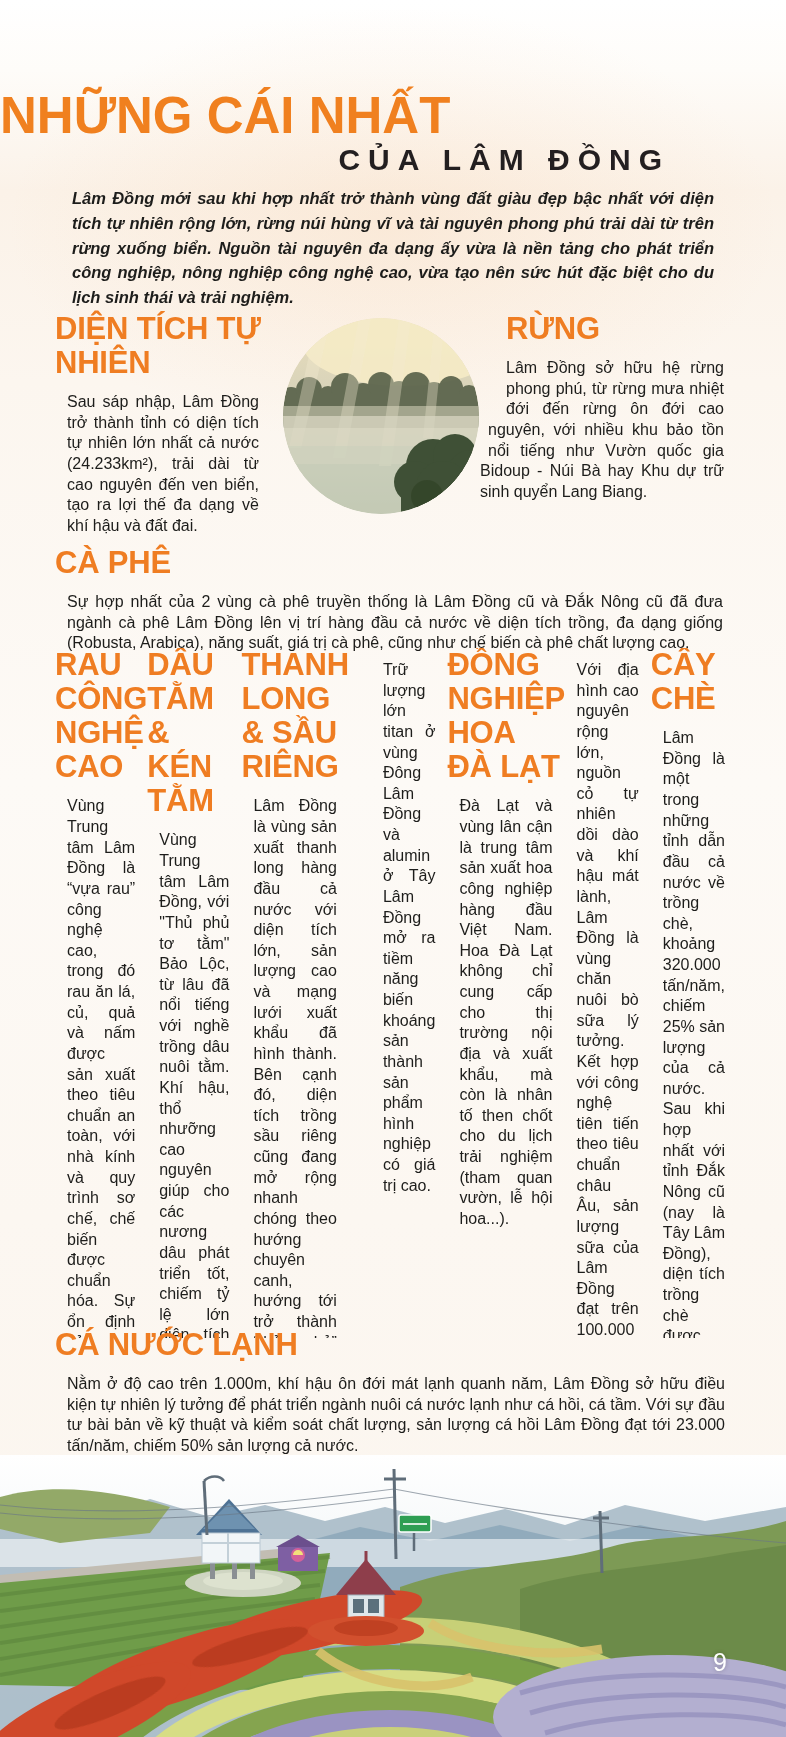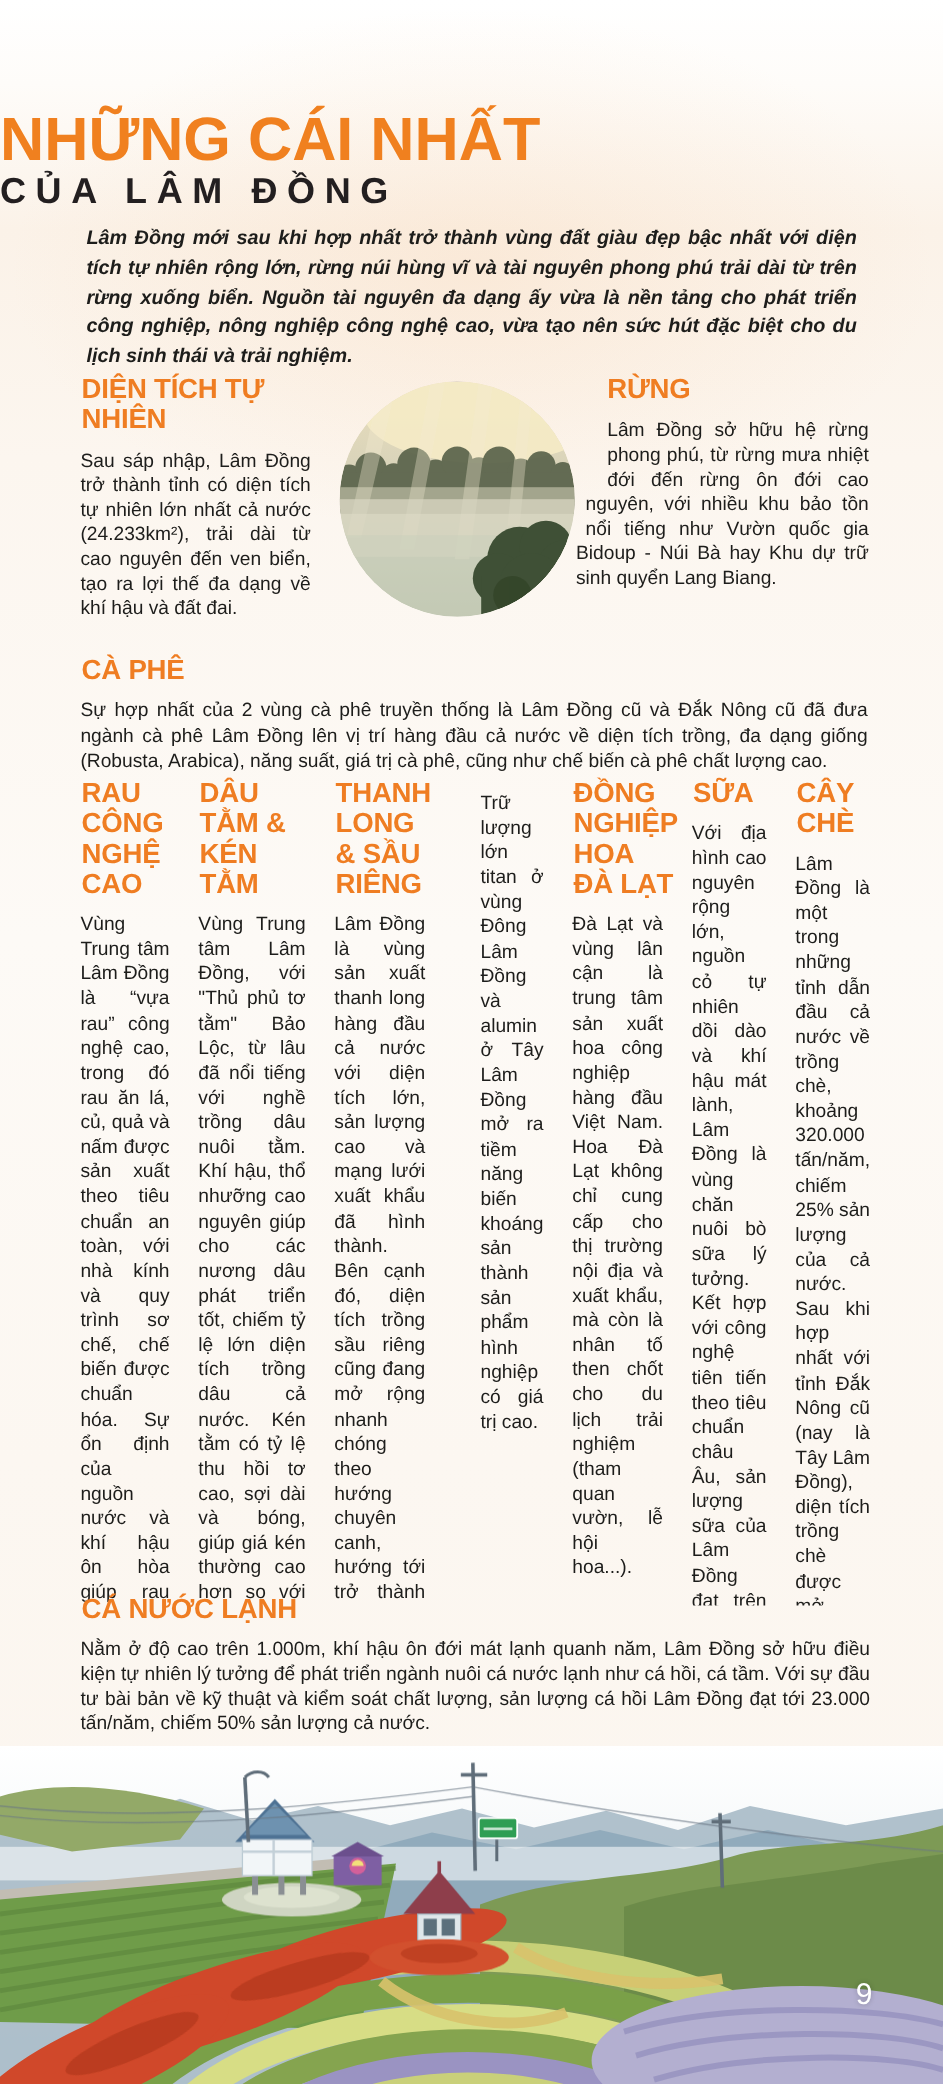--- a/index.html
+++ b/index.html
@@ -17,31 +17,32 @@
     background:radial-gradient(ellipse 70% 18% at 50% 13%, rgba(247,200,155,0.22), rgba(247,200,155,0) 70%);
     pointer-events:none;
   }
   .title{
     position:absolute;left:0;top:86px;width:786px;
     text-align:left;font-size:51px;font-weight:800;letter-spacing:0px;
     color:#f0801f;
   }
   .subtitle{
     position:absolute;left:0;top:143px;width:658px;
-    text-align:left;font-size:30px;font-weight:700;letter-spacing:8px;
+    text-align:right;font-size:30px;font-weight:700;letter-spacing:8px;
     color:#231f20;
+    padding-left:12px;
   }
   .intro{
     position:absolute;left:72px;top:186px;width:642px;
     font-size:16.5px;font-weight:700;font-style:italic;line-height:1.5;
     text-align:justify;color:#1d1d1b;
   }
   .sec-heading{
-    color:#ef7d22;font-weight:800;font-size:23px;line-height:1.1;
-    margin:0 0 6px 13px;letter-spacing:-0.2px;
+    color:#ef7d22;font-weight:800;font-size:31px;line-height:1.1;
+    margin:0 0 6px 0;letter-spacing:-0.2px;
   }
   .sec-body{
     font-size:16px;line-height:1.29;text-align:justify;margin:12px;
   }
   .col-left-top{position:absolute;left:55px;top:312px;width:216px;}
   .circle-photo{
     position:absolute;left:283px;top:318px;width:196px;height:196px;
     border-radius:50%;overflow:hidden;
   }
   .col-right-top{position:absolute;left:468px;top:312px;width:268px;}
@@ -165,21 +166,20 @@
     </div>
     <div class="col right">
       <div class="sec">
         <p class="sec-body">Trữ lượng lớn titan ở vùng Đông Lâm Đồng và alumin ở Tây Lâm Đồng mở ra tiềm năng biến khoáng sản thành sản phẩm hình nghiệp có giá trị cao.</p>
       </div>
       <div class="sec">
         <h3 class="sec-heading">ĐỒNG NGHIỆP HOA ĐÀ LẠT</h3>
         <p class="sec-body">Đà Lạt và vùng lân cận là trung tâm sản xuất hoa công nghiệp hàng đầu Việt Nam. Hoa Đà Lạt không chỉ cung cấp cho thị trường nội địa và xuất khẩu, mà còn là nhân tố then chốt cho du lịch trải nghiệm (tham quan vườn, lễ hội hoa...).</p>
       </div>
       <div class="sec">
-        <h3 class="sec-heading">SỮA</h3>
         <p class="sec-body">Với địa hình cao nguyên rộng lớn, nguồn cỏ tự nhiên dồi dào và khí hậu mát lành, Lâm Đồng là vùng chăn nuôi bò sữa lý tưởng. Kết hợp với công nghệ tiên tiến theo tiêu chuẩn châu Âu, sản lượng sữa của Lâm Đồng đạt trên 100.000 tấn/năm, nằm trong Top 3 cả nước.</p>
       </div>
       <div class="sec">
         <h3 class="sec-heading">CÂY CHÈ</h3>
         <p class="sec-body">Lâm Đồng là một trong những tỉnh dẫn đầu cả nước về trồng chè, khoảng 320.000 tấn/năm, chiếm 25% sản lượng của cả nước. Sau khi hợp nhất với tỉnh Đắk Nông cũ (nay là Tây Lâm Đồng), diện tích trồng chè được mở rộng, đặc biệt là chè chất lượng cao nhờ áp dụng kỹ thuật trồng chè hiện đại.</p>
       </div>
     </div>
   </div>
 
   <div class="full-fish">

